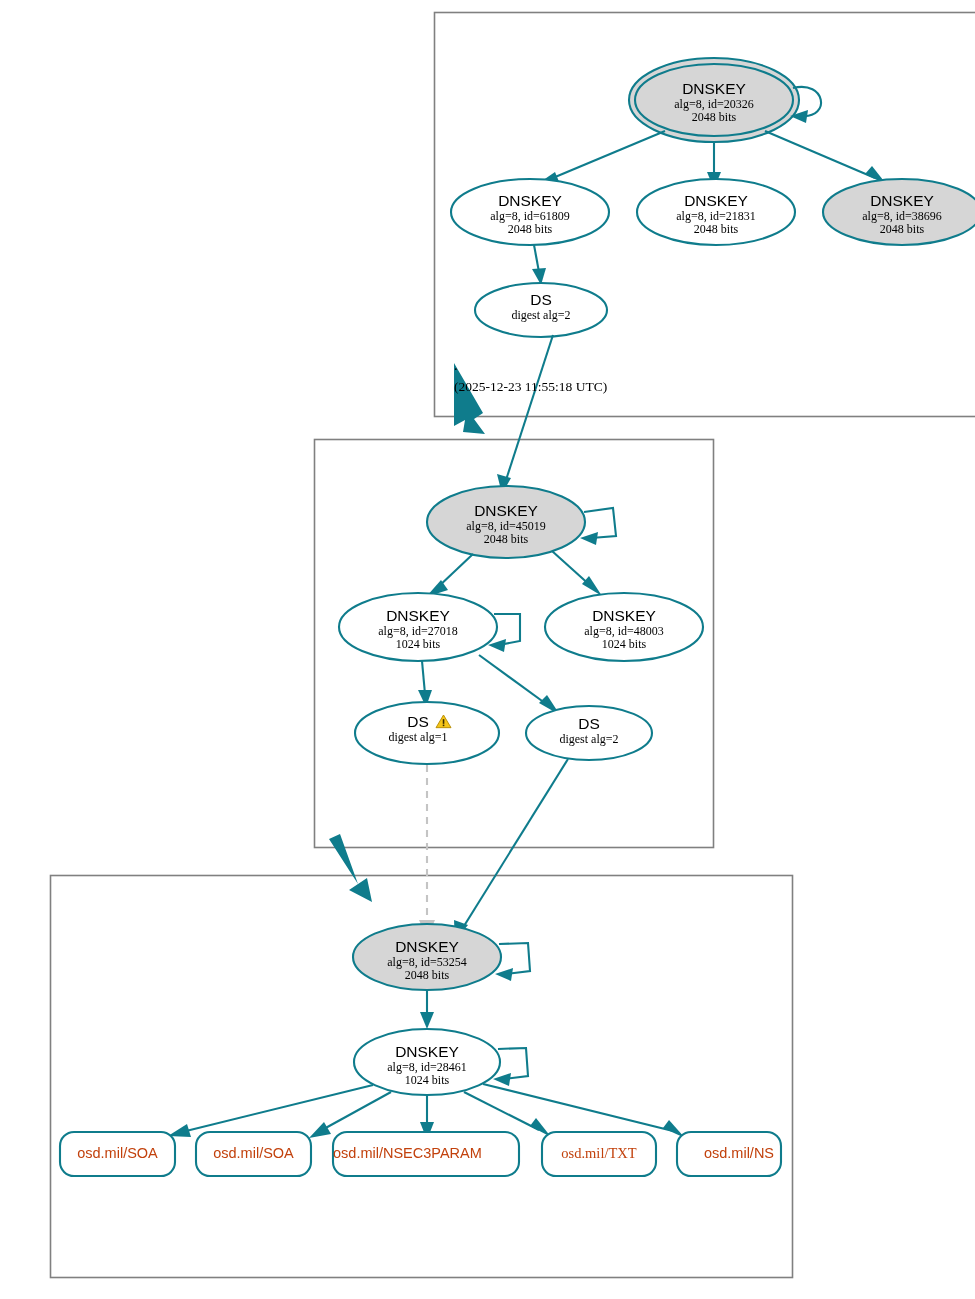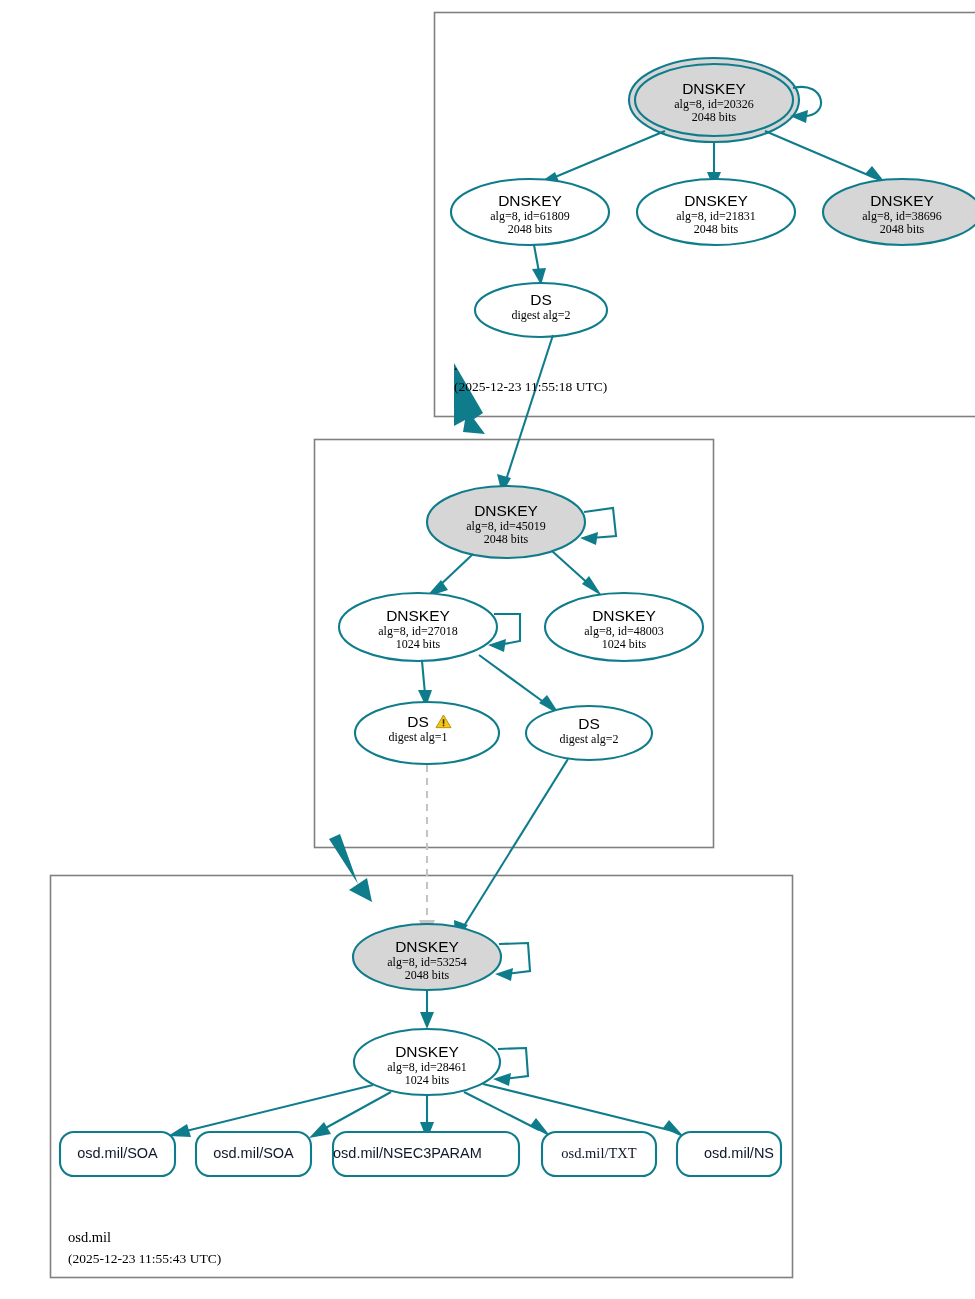--- a/index.html
+++ b/index.html
@@ -72,21 +72,21 @@
   .lbl .t2 {
     font-family: "Liberation Serif", serif;
     font-size: 12px;
     display: block;
   }
   .rrlabel {
     position: absolute;
     text-align: center;
     font-family: "Liberation Sans", sans-serif;
     font-size: 14.5px;
-    color: #0f172a;
+    color: #c2410c;
     white-space: nowrap;
   }
   .zonelabel {
     position: absolute;
     font-family: "Liberation Serif", serif;
     color: #000000;
     white-space: nowrap;
   }
   .zonelabel .zname { font-size: 14.5px; display: block; }
   .zonelabel .zstamp { font-size: 13.5px; display: block; margin-top: 5px; }
@@ -283,18 +283,14 @@
     <span class="t2">alg=8, id=28461</span>
     <span class="t2">1024 bits</span>
   </div>
 
   <div class="rrlabel" style="left:24px; top:1145px; width:115px;">osd.mil/SOA</div>
   <div class="rrlabel" style="left:160px; top:1145px; width:115px;">osd.mil/SOA</div>
   <div class="rrlabel" style="left:297px; top:1145px; width:148px;">osd.mil/NSEC3PARAM</div>
   <div class="rrlabel" style="left:506px; top:1145px; width:114px;font-family:Liberation Serif, serif;">osd.mil/TXT</div>
   <div class="rrlabel" style="left:641px; top:1145px; width:124px;">osd.mil/NS</div>
 
-  <div class="zonelabel" style="left:32px; top:1229px;">
-    <span class="zname">osd.mil</span>
-    <span class="zstamp">(2025-12-23 11:55:43 UTC)</span>
-  </div>
 
 </div>
 
 </body></html>

